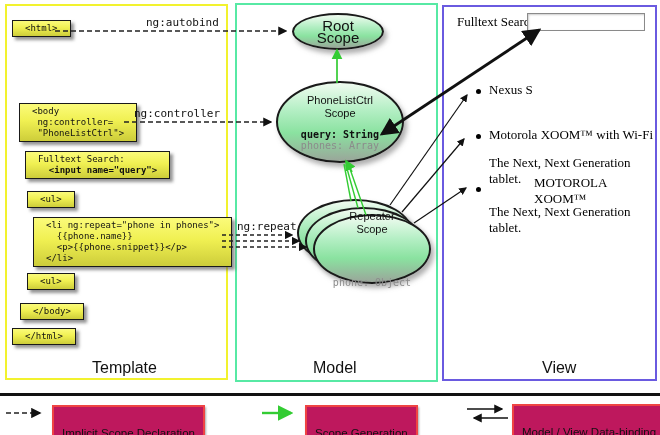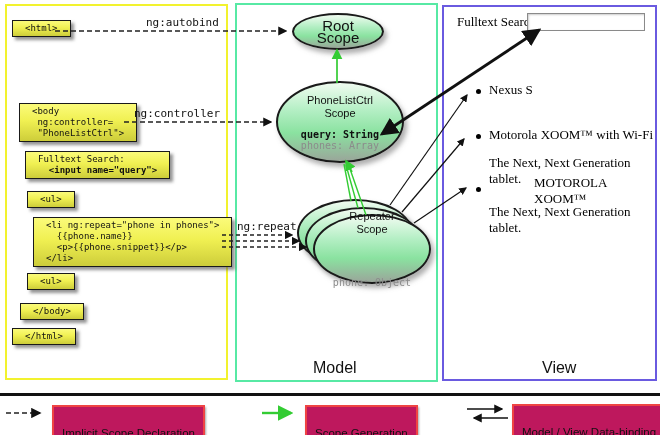--- a/index.html
+++ b/index.html
@@ -44,20 +44,21 @@
 </style>
 </head>
 <body>
 
 <div class="stage">
 
   <div class="panel template-panel"></div>
   <div class="panel model-panel"></div>
   <div class="panel view-panel"></div>
 
+  <div class="panel-label" style="left:92px;top:359px;">Template</div>
   <div class="panel-label" style="left:313px;top:359px;">Model</div>
   <div class="panel-label" style="left:542px;top:359px;">View</div>
 
   <div class="code" style="left:12px;top:20px;">&lt;html&gt;</div>
   <div class="code" style="left:19px;top:103px;">&lt;body
  ng:controller=
  "PhoneListCtrl"&gt;</div>
   <div class="code" style="left:25px;top:151px;"><span>Fulltext Search:</span>
 <span class="bold">  &lt;input name="query"&gt;</span></div>
   <div class="code" style="left:27px;top:191px;">&lt;ul&gt;</div>

